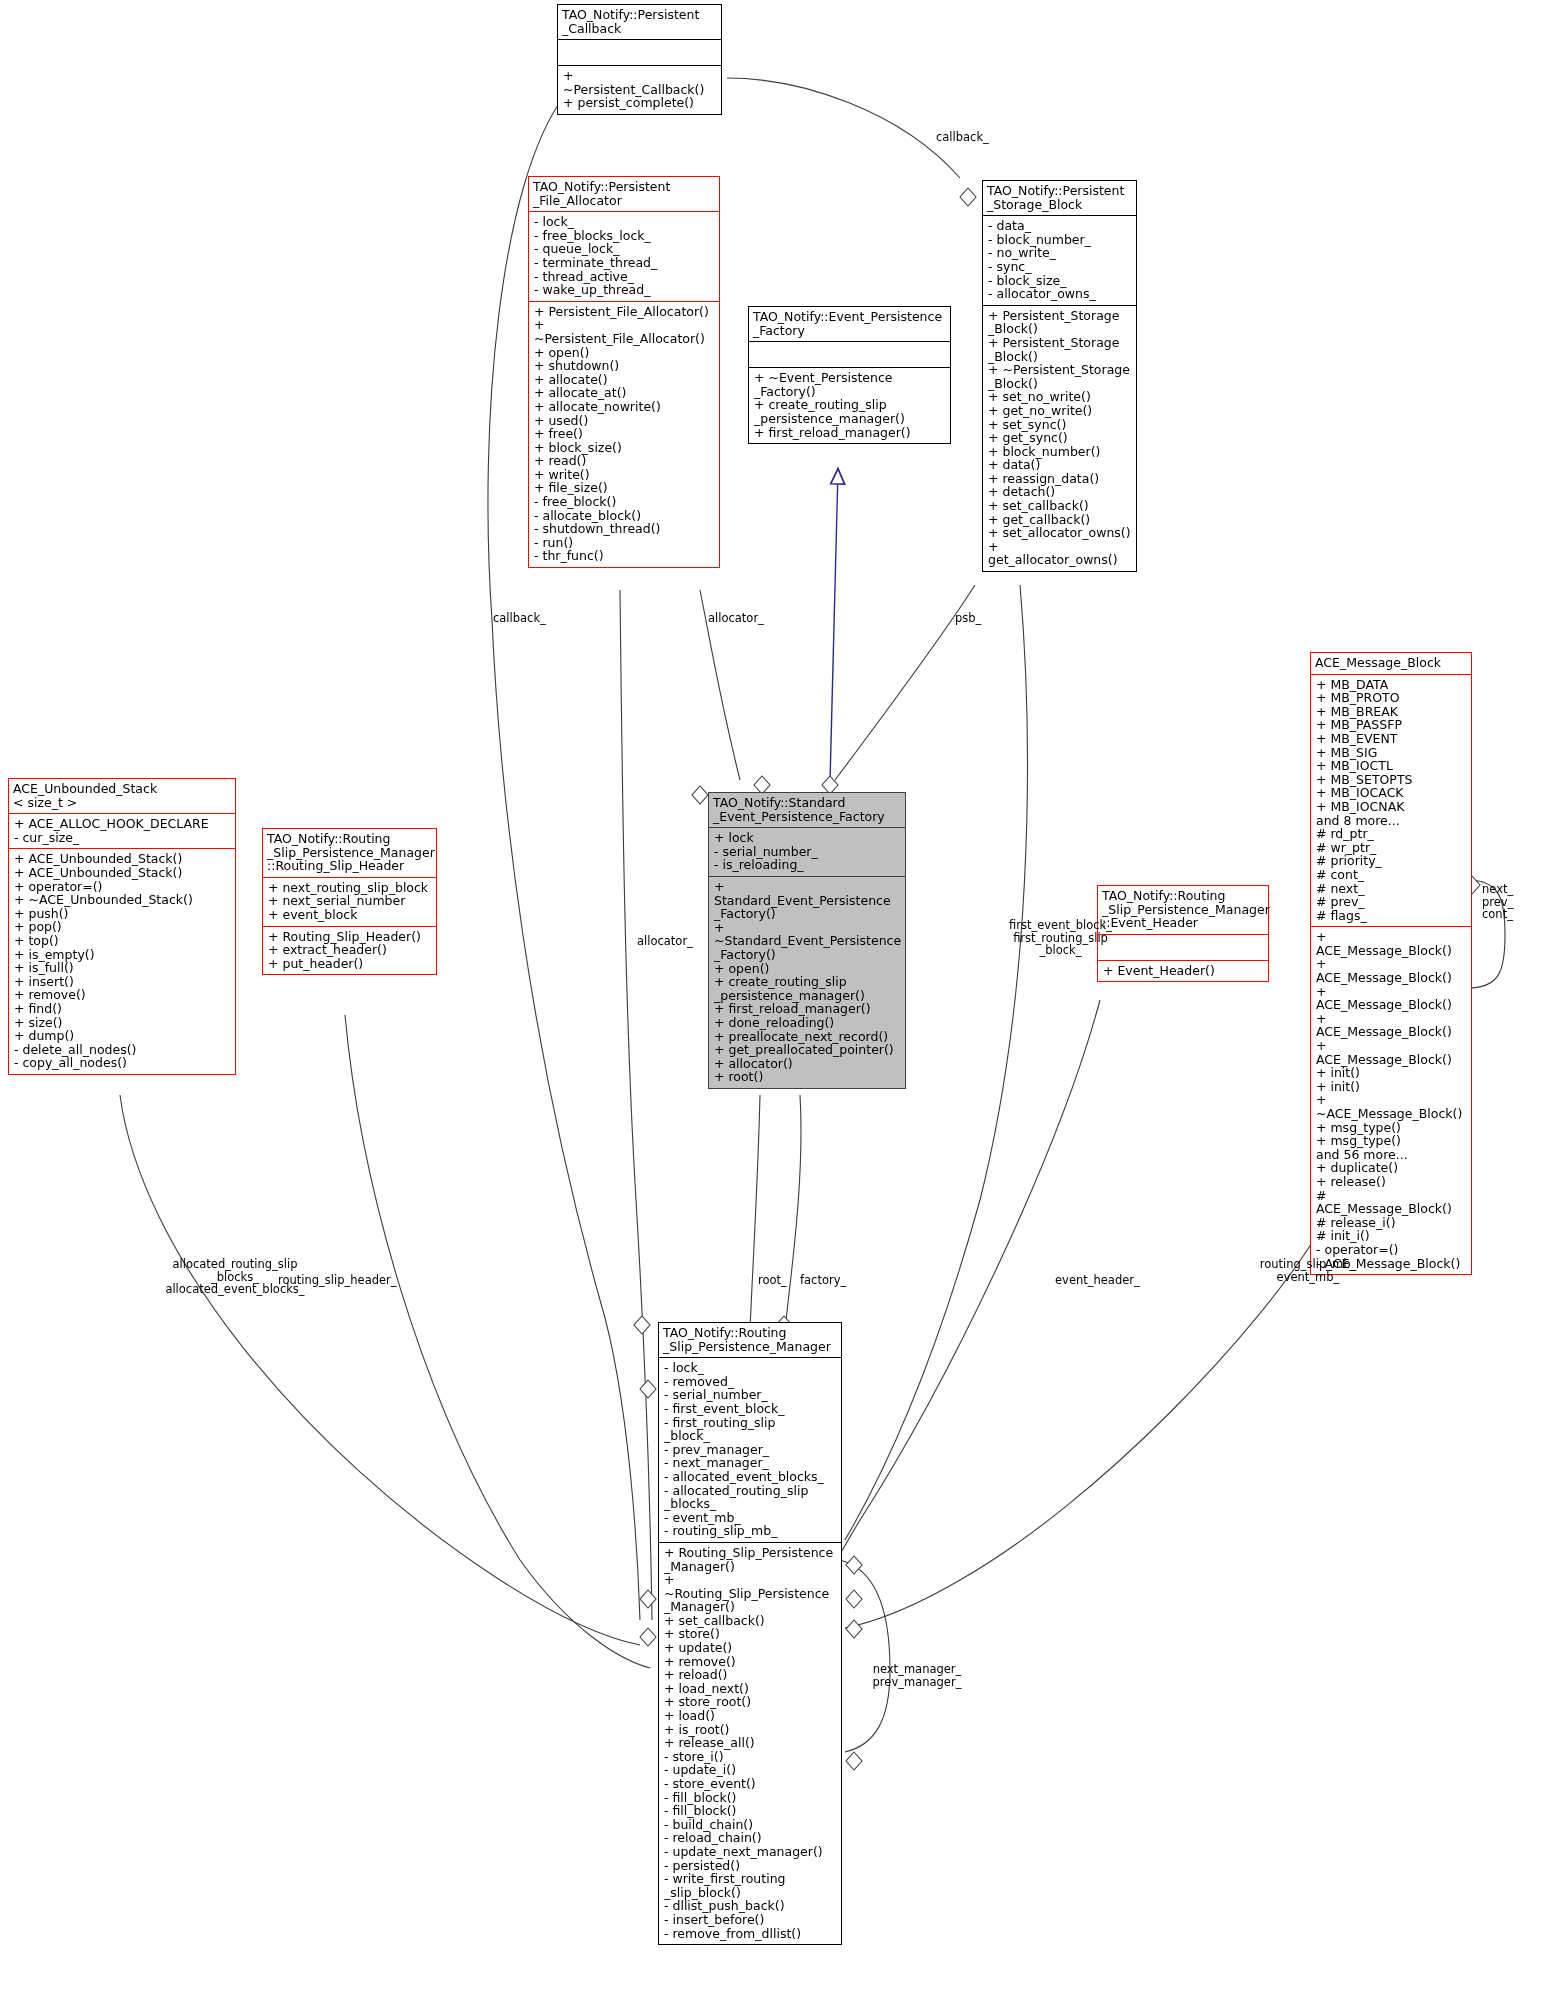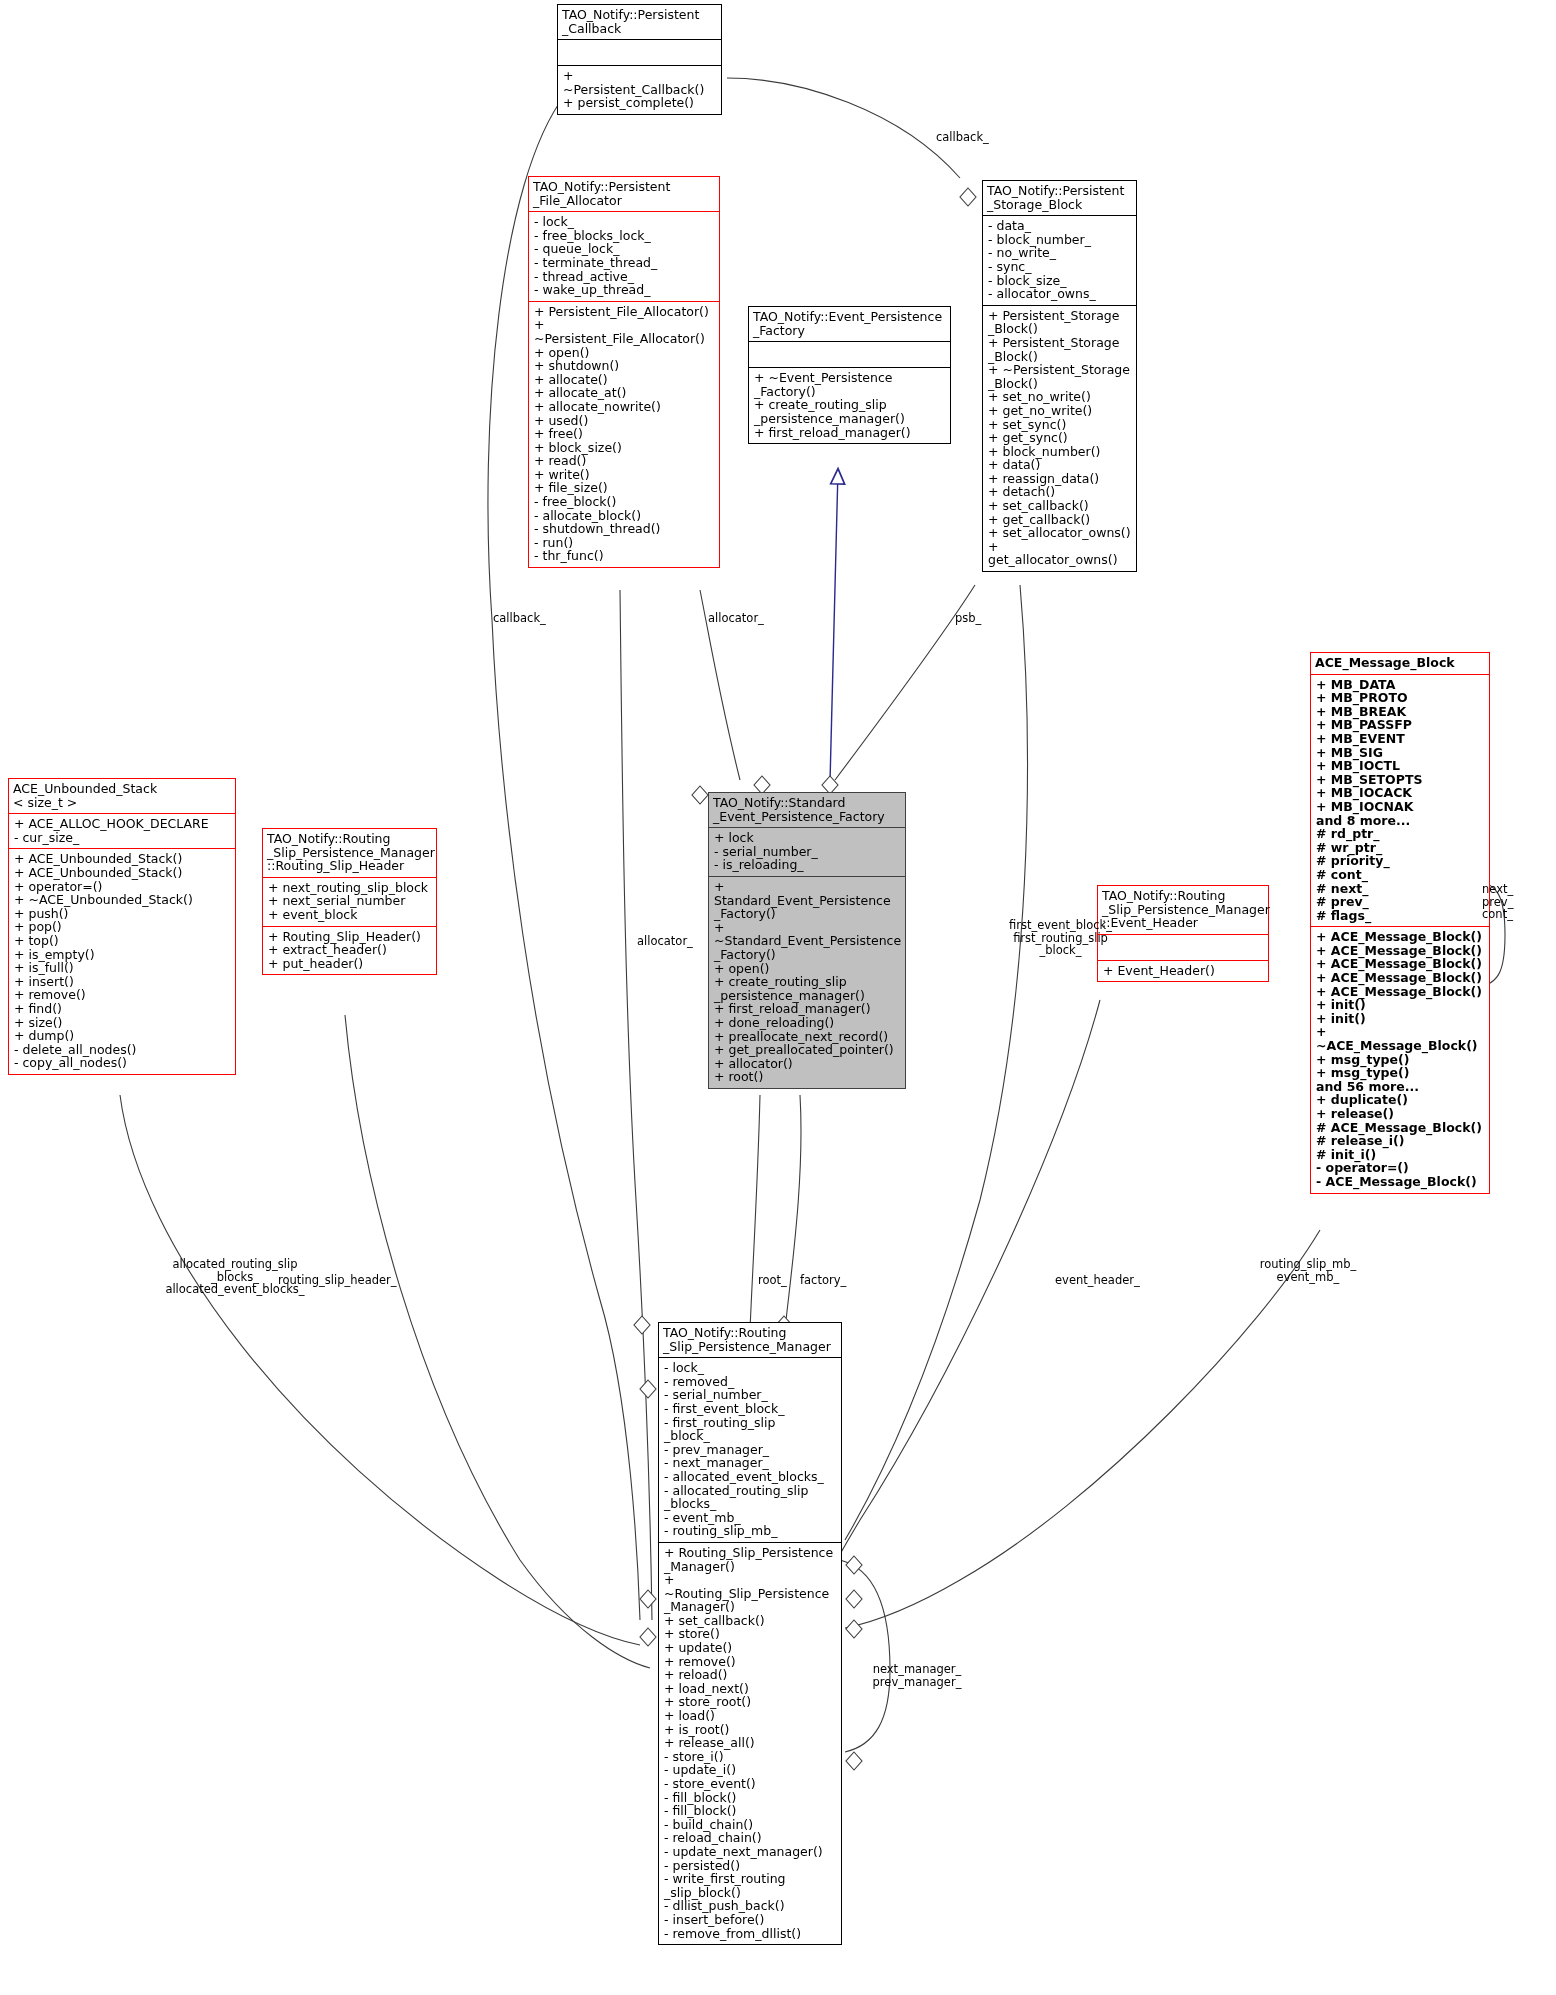--- a/index.html
+++ b/index.html
@@ -196,21 +196,21 @@
       <div class="row">+ data()</div>
       <div class="row">+ reassign_data()</div>
       <div class="row">+ detach()</div>
       <div class="row">+ set_callback()</div>
       <div class="row">+ get_callback()</div>
       <div class="row">+ set_allocator_owns()</div>
       <div class="row">+ get_allocator_owns()</div>
     </div>
   </div>
 
-  <div class="cls red" style="left:1310px;top:652px;width:180px;font-weight:bold;">
+  <div class="cls red" style="left:1310px;top:652px;width:162px;">
     <div class="title">ACE_Message_Block</div>
     <div class="sect">
       <div class="row">+ MB_DATA</div>
       <div class="row">+ MB_PROTO</div>
       <div class="row">+ MB_BREAK</div>
       <div class="row">+ MB_PASSFP</div>
       <div class="row">+ MB_EVENT</div>
       <div class="row">+ MB_SIG</div>
       <div class="row">+ MB_IOCTL</div>
       <div class="row">+ MB_SETOPTS</div>

